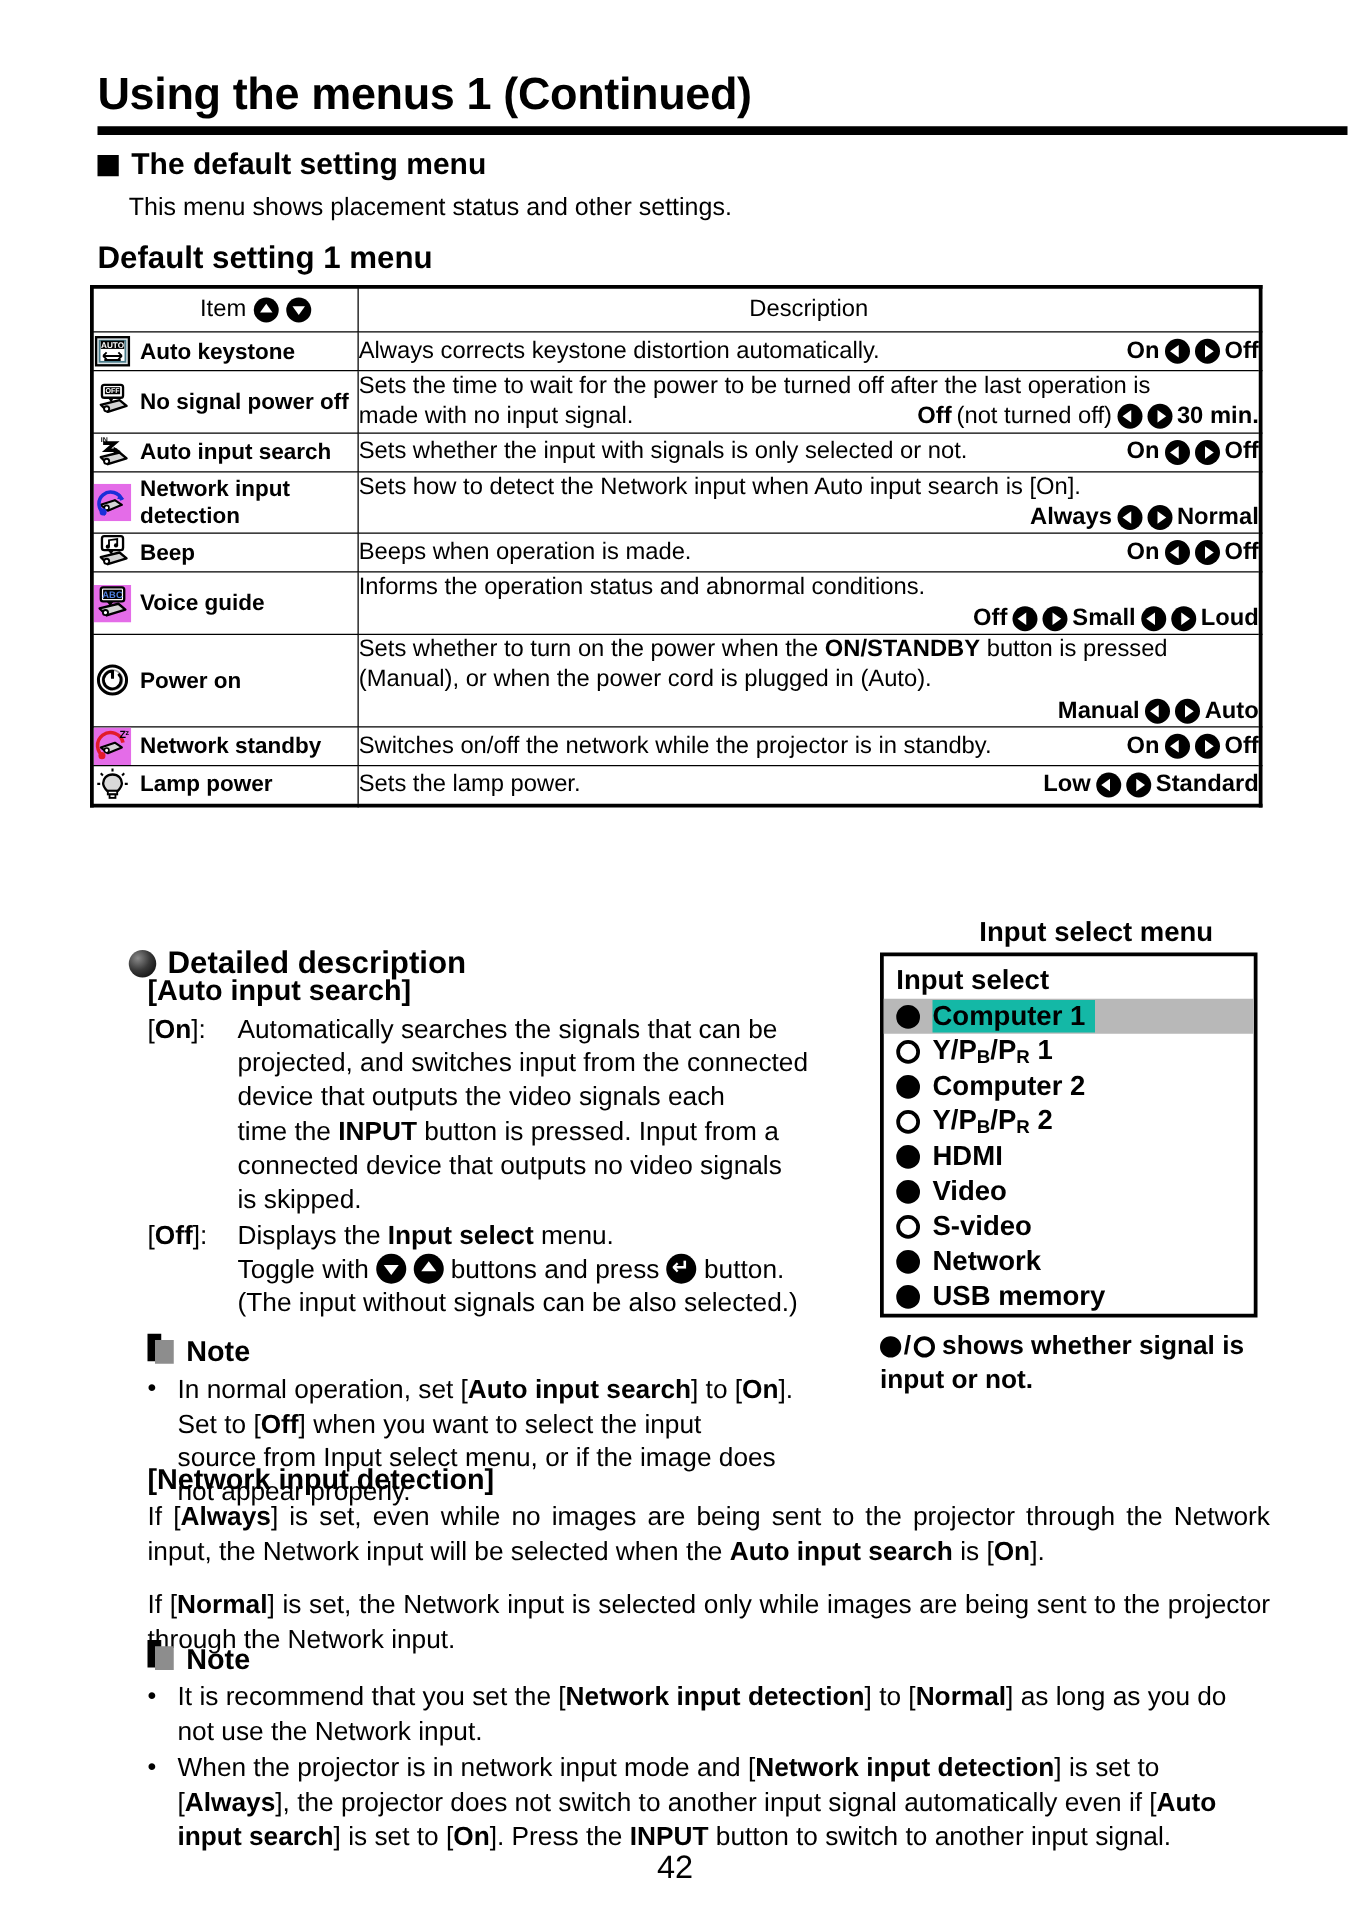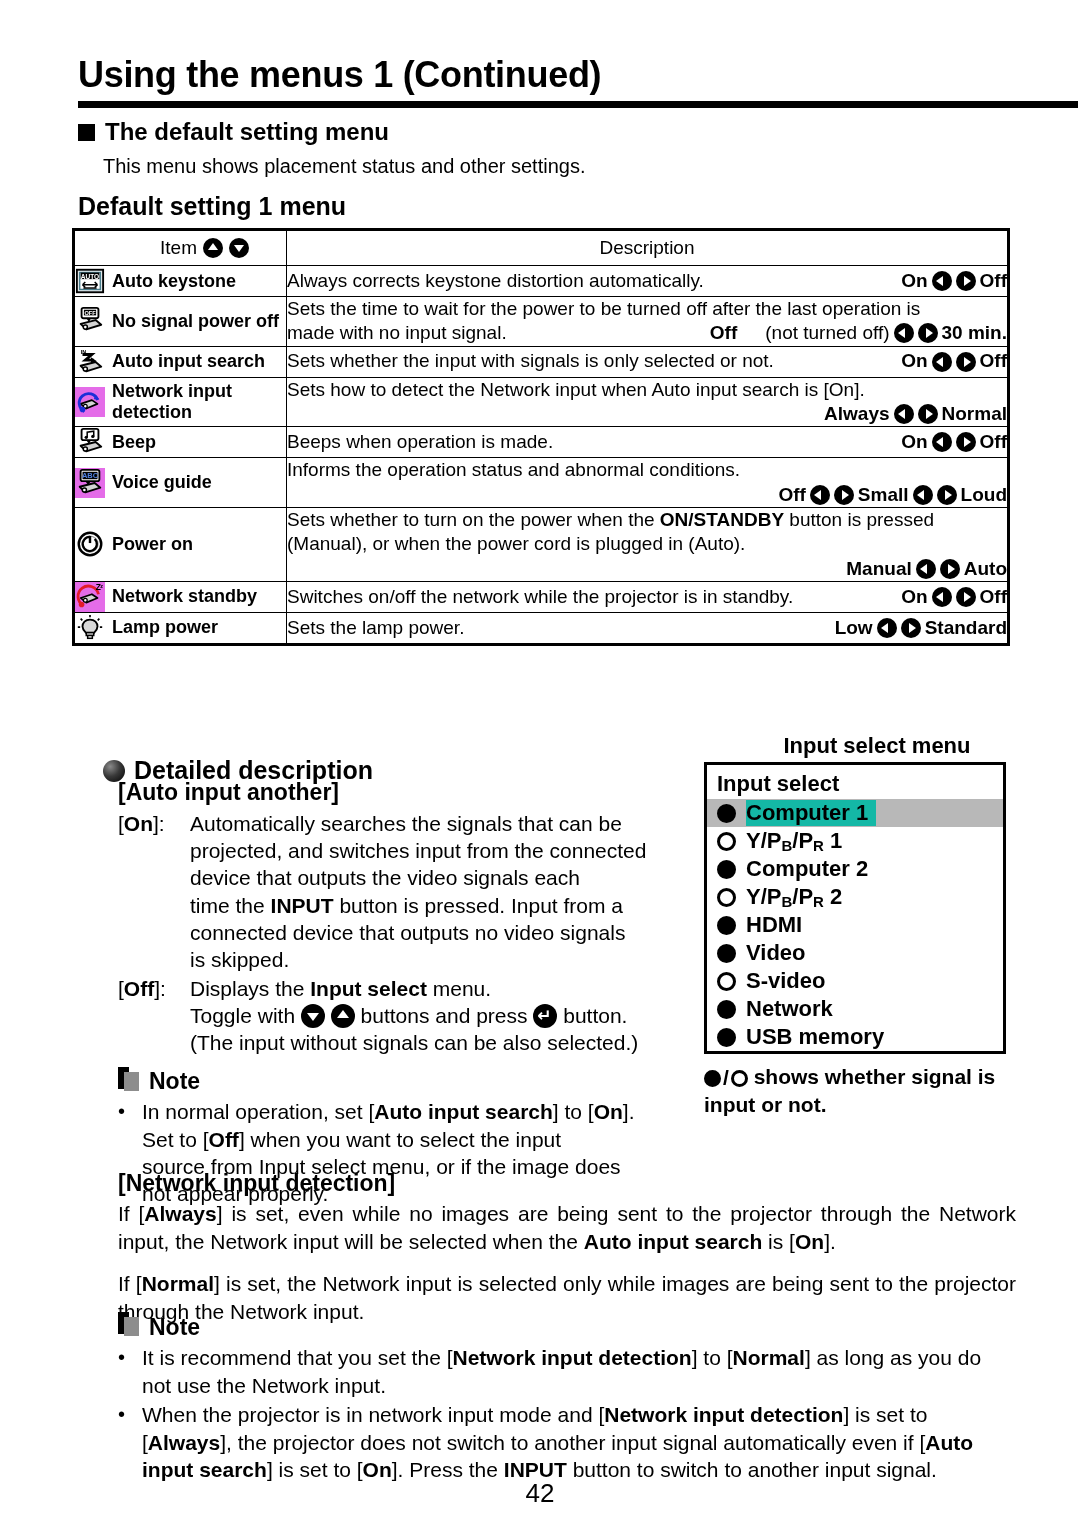--- a/index.html
+++ b/index.html
@@ -66,21 +66,21 @@
 
   .item-cell { padding: 4px 4px 4px 6px; }
   .item-inner { display:flex; align-items:center; gap:7px; }
   .item-lbl { font-size:18px; font-weight:bold; line-height:1.15; }
 
   .desc-cell { padding: 4px 10px 4px 8px; font-size:19px; line-height:1.28; }
   .desc-line { display:block; }
   .desc-row { display:flex; justify-content:space-between; align-items:center; gap:8px; }
   .desc-row .txt { flex: 0 1 auto; }
   .opts { white-space:nowrap; font-weight:bold; display:inline-flex; align-items:center; gap:4px; }
-  .opts .lt { font-weight:normal;margin-left:24px; }
+  .opts .lt { font-weight:normal; }
   .right-opts { display:flex; justify-content:flex-end; }
 
   
   .rbtn {
     display:inline-block; width:20px; height:20px; border-radius:50%;
     background:#000; position:relative; vertical-align:-4px; flex:none;
   }
   .rbtn::after {
     content:""; position:absolute; border-style:solid; border-color:transparent;
   }
@@ -457,21 +457,21 @@
     </tr>
   </tbody>
     </table>
 
   <div class="dd-head">
     <span class="sphere"></span>
     <span>Detailed description</span>
   </div>
 
   <div class="body-col">
-    <div class="blk-head">[Auto input another]</div>
+    <div class="blk-head">[Auto input search]</div>
 
     <div class="hang">
       <div class="tag">[<b>On</b>]:</div>
       <div class="bdy">
         <span class="desc-line">Automatically searches the signals that can be</span>
         <span class="desc-line">projected, and switches input from the connected</span>
         <span class="desc-line">device that outputs the video signals each</span>
         <span class="desc-line">time the <b>INPUT</b> button is pressed. Input from a</span>
         <span class="desc-line">connected device that outputs no video signals</span>
         <span class="desc-line">is skipped.</span>

